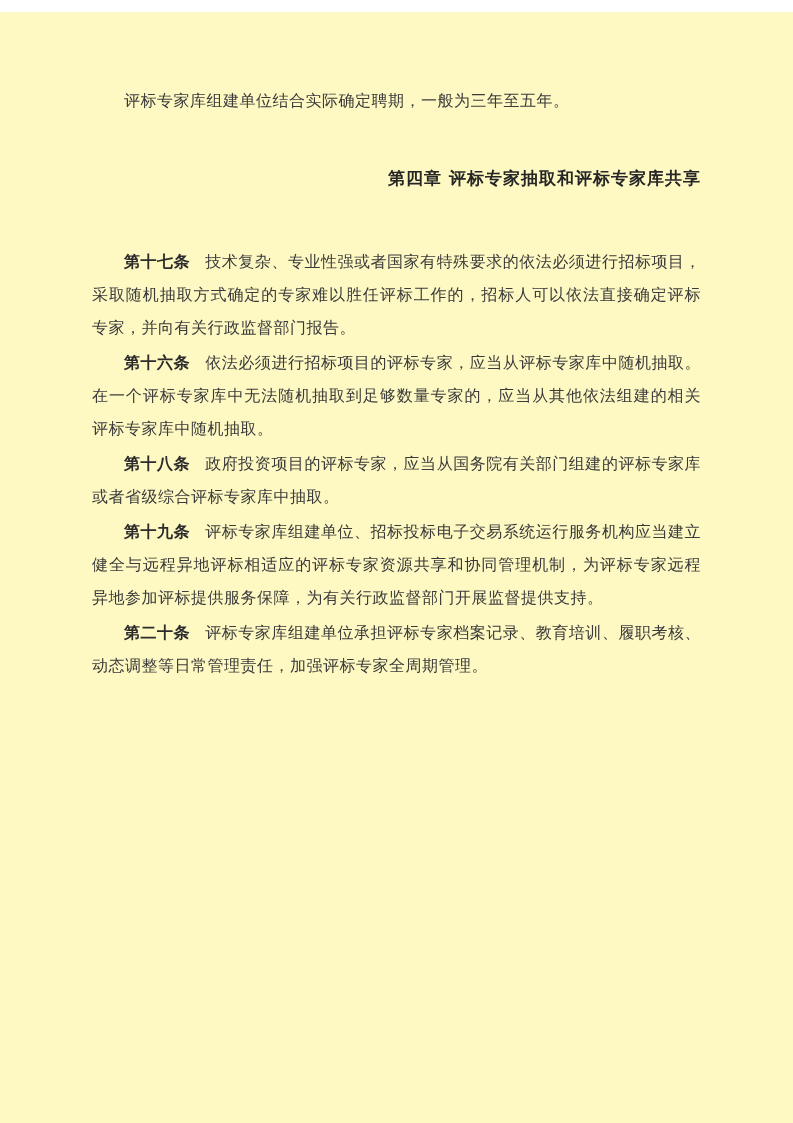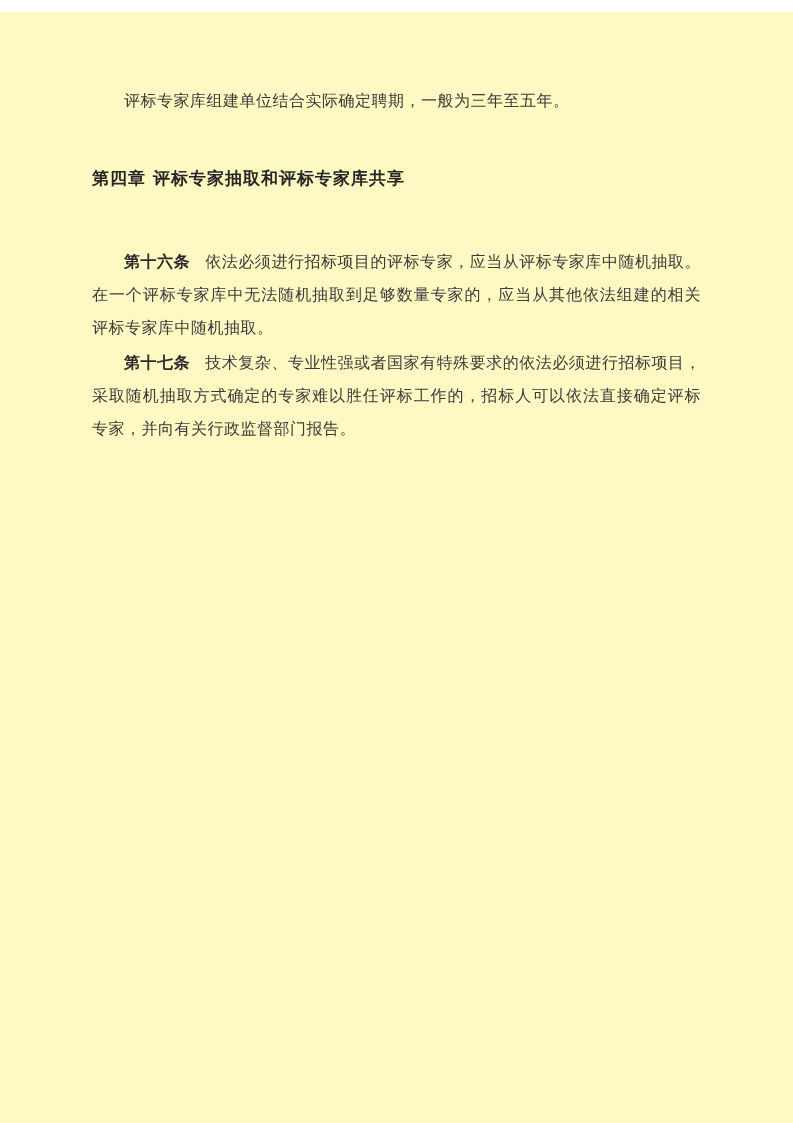--- a/index.html
+++ b/index.html
@@ -32,39 +32,42 @@
     font-weight: bold;
     color: #2c2c2c;
     margin-right: 0.95em;
   }
   .doc h2.chapter {
     margin: 45px 0 50px 0;
     font-size: 17px;
     line-height: 33px;
     font-weight: bold;
     color: #262626;
-    text-align: left;
+    text-align: right;
     text-indent: 0;
     letter-spacing: 1px;
   }
 </style>
 </head>
 <body>
 
 <div class="page">
   <div class="doc">
 
     <p><span>评标专家库组建单位结合实际确定聘期，一般为三年至五年。</span></p>
 
     <h2 class="chapter">第四章 评标专家抽取和评标专家库共享</h2>
 
+    <p><b class="label">第十七条</b><span>技术复杂、专业性强或者国家有特殊要求的依法必须进行招标项目，采取随机抽取方式确定的专家难以胜任评标工作的，招标人可以依法直接确定评标专家，并向有关行政监督部门报告。</span></p>
+
     <p><b class="label">第十六条</b><span>依法必须进行招标项目的评标专家，应当从评标专家库中随机抽取。在一个评标专家库中无法随机抽取到足够数量专家的，应当从其他依法组建的相关评标专家库中随机抽取。</span></p>
 
-    <p><b class="label">第十七条</b><span>技术复杂、专业性强或者国家有特殊要求的依法必须进行招标项目，采取随机抽取方式确定的专家难以胜任评标工作的，招标人可以依法直接确定评标专家，并向有关行政监督部门报告。</span></p>
+    <p><b class="label">第十八条</b><span>政府投资项目的评标专家，应当从国务院有关部门组建的评标专家库或者省级综合评标专家库中抽取。</span></p>
+
+    <p><b class="label">第十九条</b><span>评标专家库组建单位、招标投标电子交易系统运行服务机构应当建立健全与远程异地评标相适应的评标专家资源共享和协同管理机制，为评标专家远程异地参加评标提供服务保障，为有关行政监督部门开展监督提供支持。</span></p>
 
 
-
-
+    <p><b class="label">第二十条</b><span>评标专家库组建单位承担评标专家档案记录、教育培训、履职考核、动态调整等日常管理责任，加强评标专家全周期管理。</span></p>
 
 
 
   </div>
 </div>
 
 </body></html>

